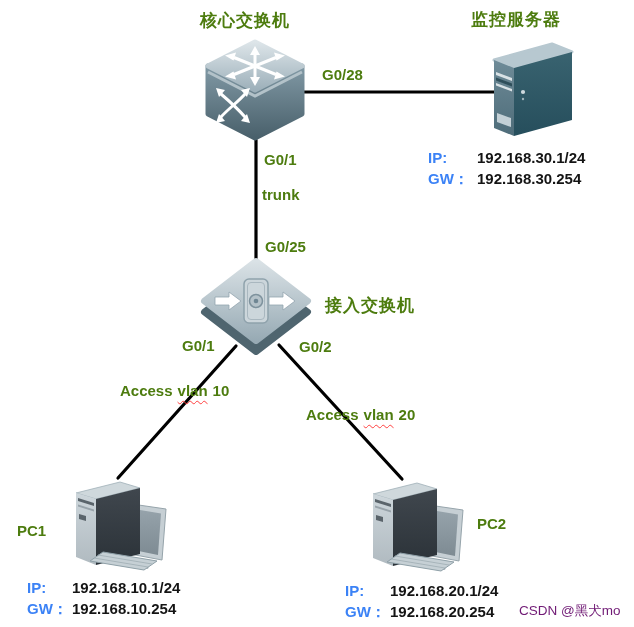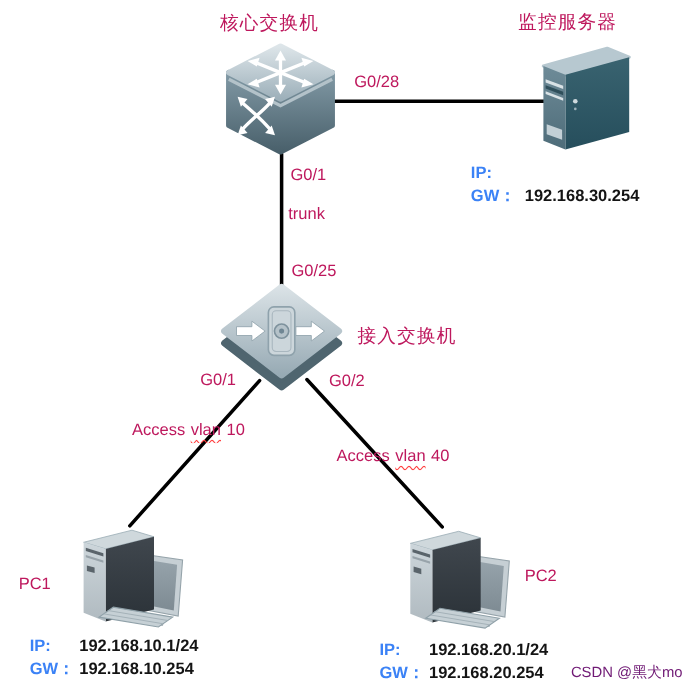--- a/index.html
+++ b/index.html
@@ -4,21 +4,21 @@
 <style>
   html,body { margin:0; padding:0; background:#ffffff; }
   .canvas {
     position:relative; width:634px; height:627px; background:#ffffff;
     font-family:"Liberation Sans","DejaVu Sans",sans-serif; overflow:hidden;
   }
   svg.links { position:absolute; left:0; top:0; }
   svg.icon { position:absolute; }
   .label {
     position:absolute; white-space:nowrap;
-    font-weight:400; font-size:15px; color:#be185d; line-height:1.15;
+    font-weight:700; font-size:15px; color:#4d7c0f; line-height:1.15;
   }
   .cjk { font-size:17px; letter-spacing:1px; }
   .vlan-label span + span { margin-left:5px; }
   .wavy {
     text-decoration-line:underline; text-decoration-style:wavy;
     text-decoration-color:#ff4040; text-decoration-thickness:1px;
     text-underline-offset:4px;
   }
   .ipblock { position:absolute; }
   .iprow { display:flex; font-weight:700; font-size:15px; line-height:21px; white-space:nowrap; }
@@ -170,26 +170,27 @@
   <div class="label" style="left:322px;top:66px">G0/28</div>
   <div class="label" style="left:264px;top:151px">G0/1</div>
   <div class="label" style="left:262px;top:186px">trunk</div>
   <div class="label" style="left:265px;top:238px">G0/25</div>
   <div class="label" style="left:182px;top:337px">G0/1</div>
   <div class="label" style="left:299px;top:338px">G0/2</div>
   <div class="label vlan-label" style="left:120px;top:382px">
     <span>Access</span><span class="wavy">vlan</span><span>10</span>
   </div>
   <div class="label vlan-label" style="left:306px;top:406px">
-    <span>Access</span><span class="wavy">vlan</span><span>40</span>
+    <span>Access</span><span class="wavy">vlan</span><span>20</span>
   </div>
 
   <div class="ipblock srv" style="left:428px;top:147px">
     <div class="iprow">
       <span class="ipkey">IP:</span>
+      <span class="ipval">192.168.30.1/24</span>
     </div>
     <div class="iprow">
       <span class="ipkey">GW：</span>
       <span class="ipval">192.168.30.254</span>
     </div>
   </div>
 
   <div class="ipblock pcb" style="left:27px;top:577px">
     <div class="iprow">
       <span class="ipkey">IP:</span>

